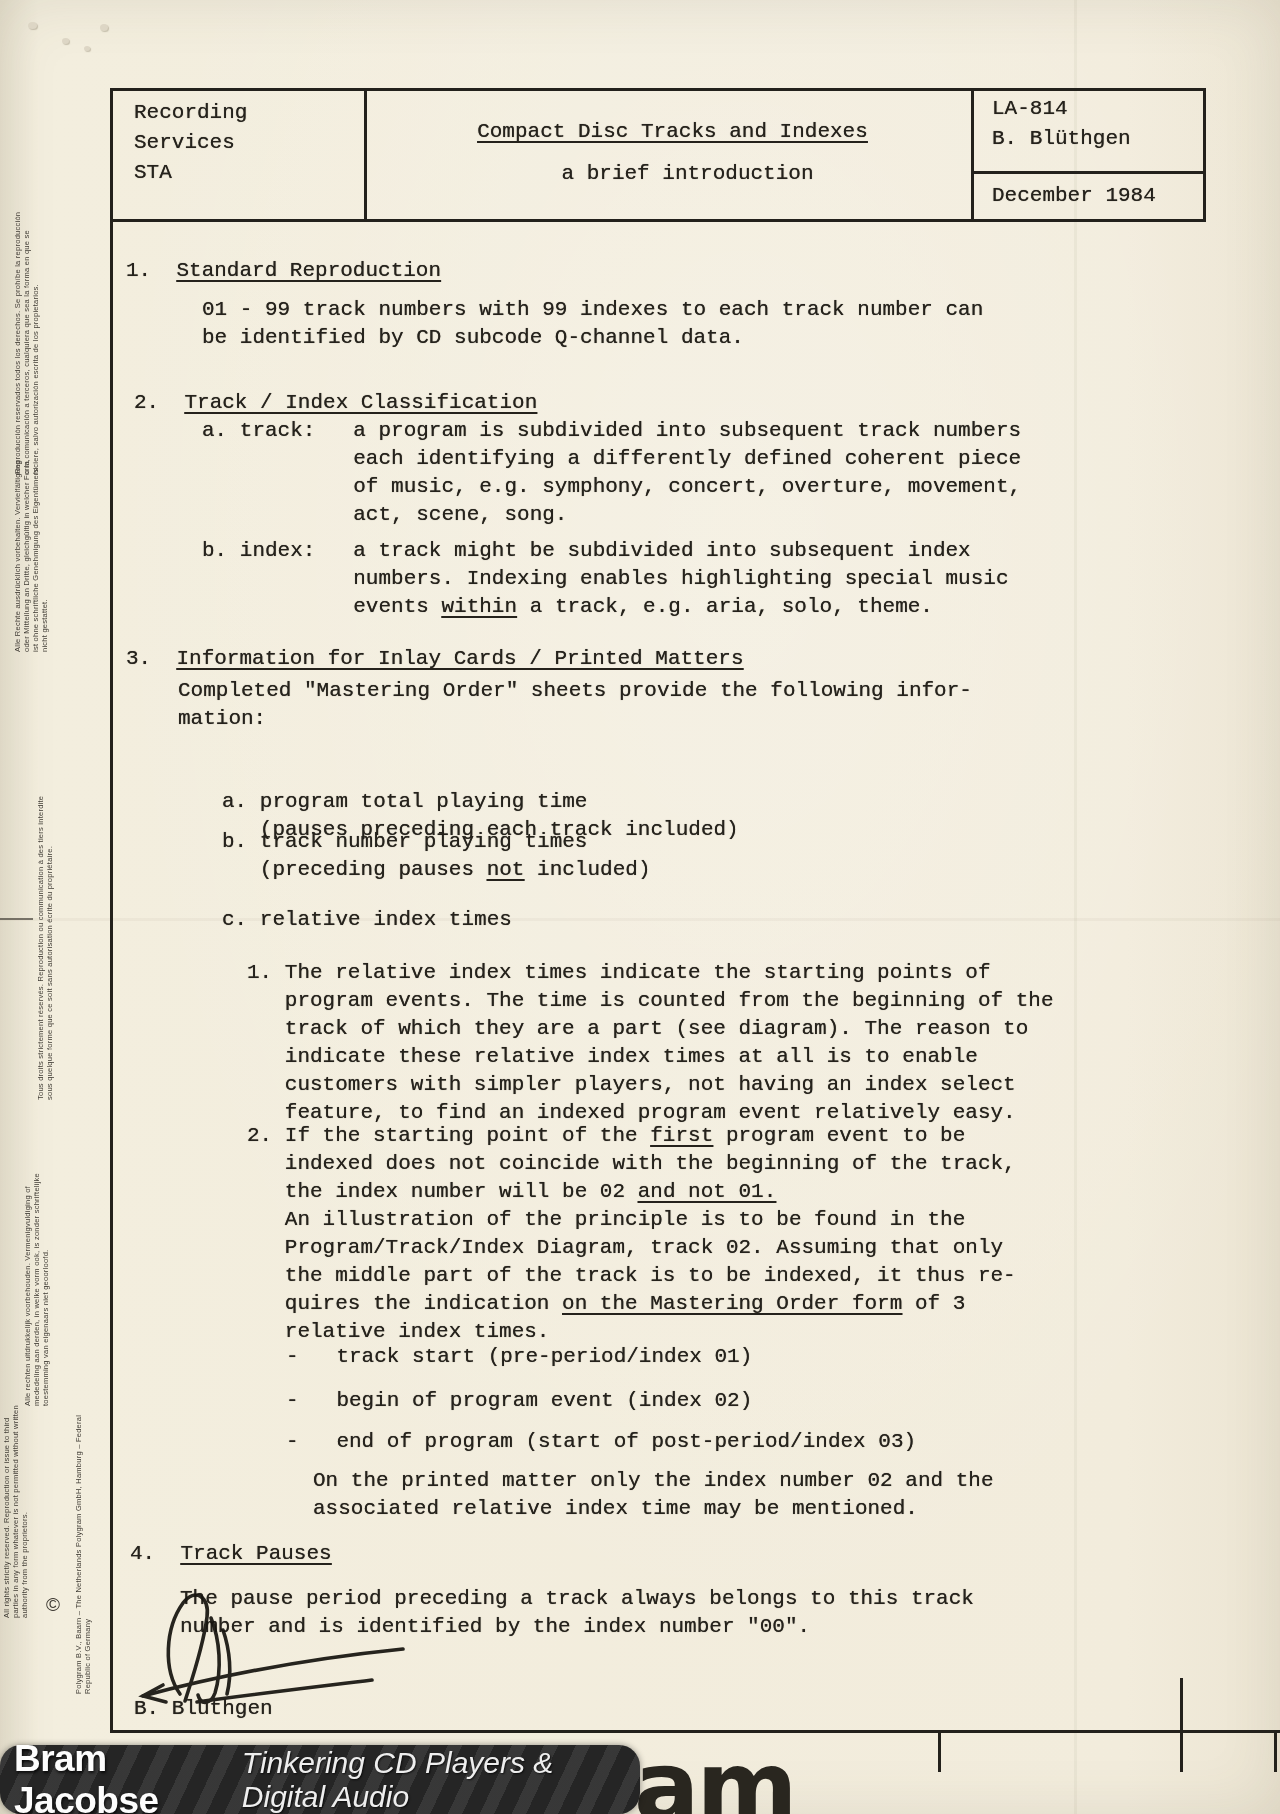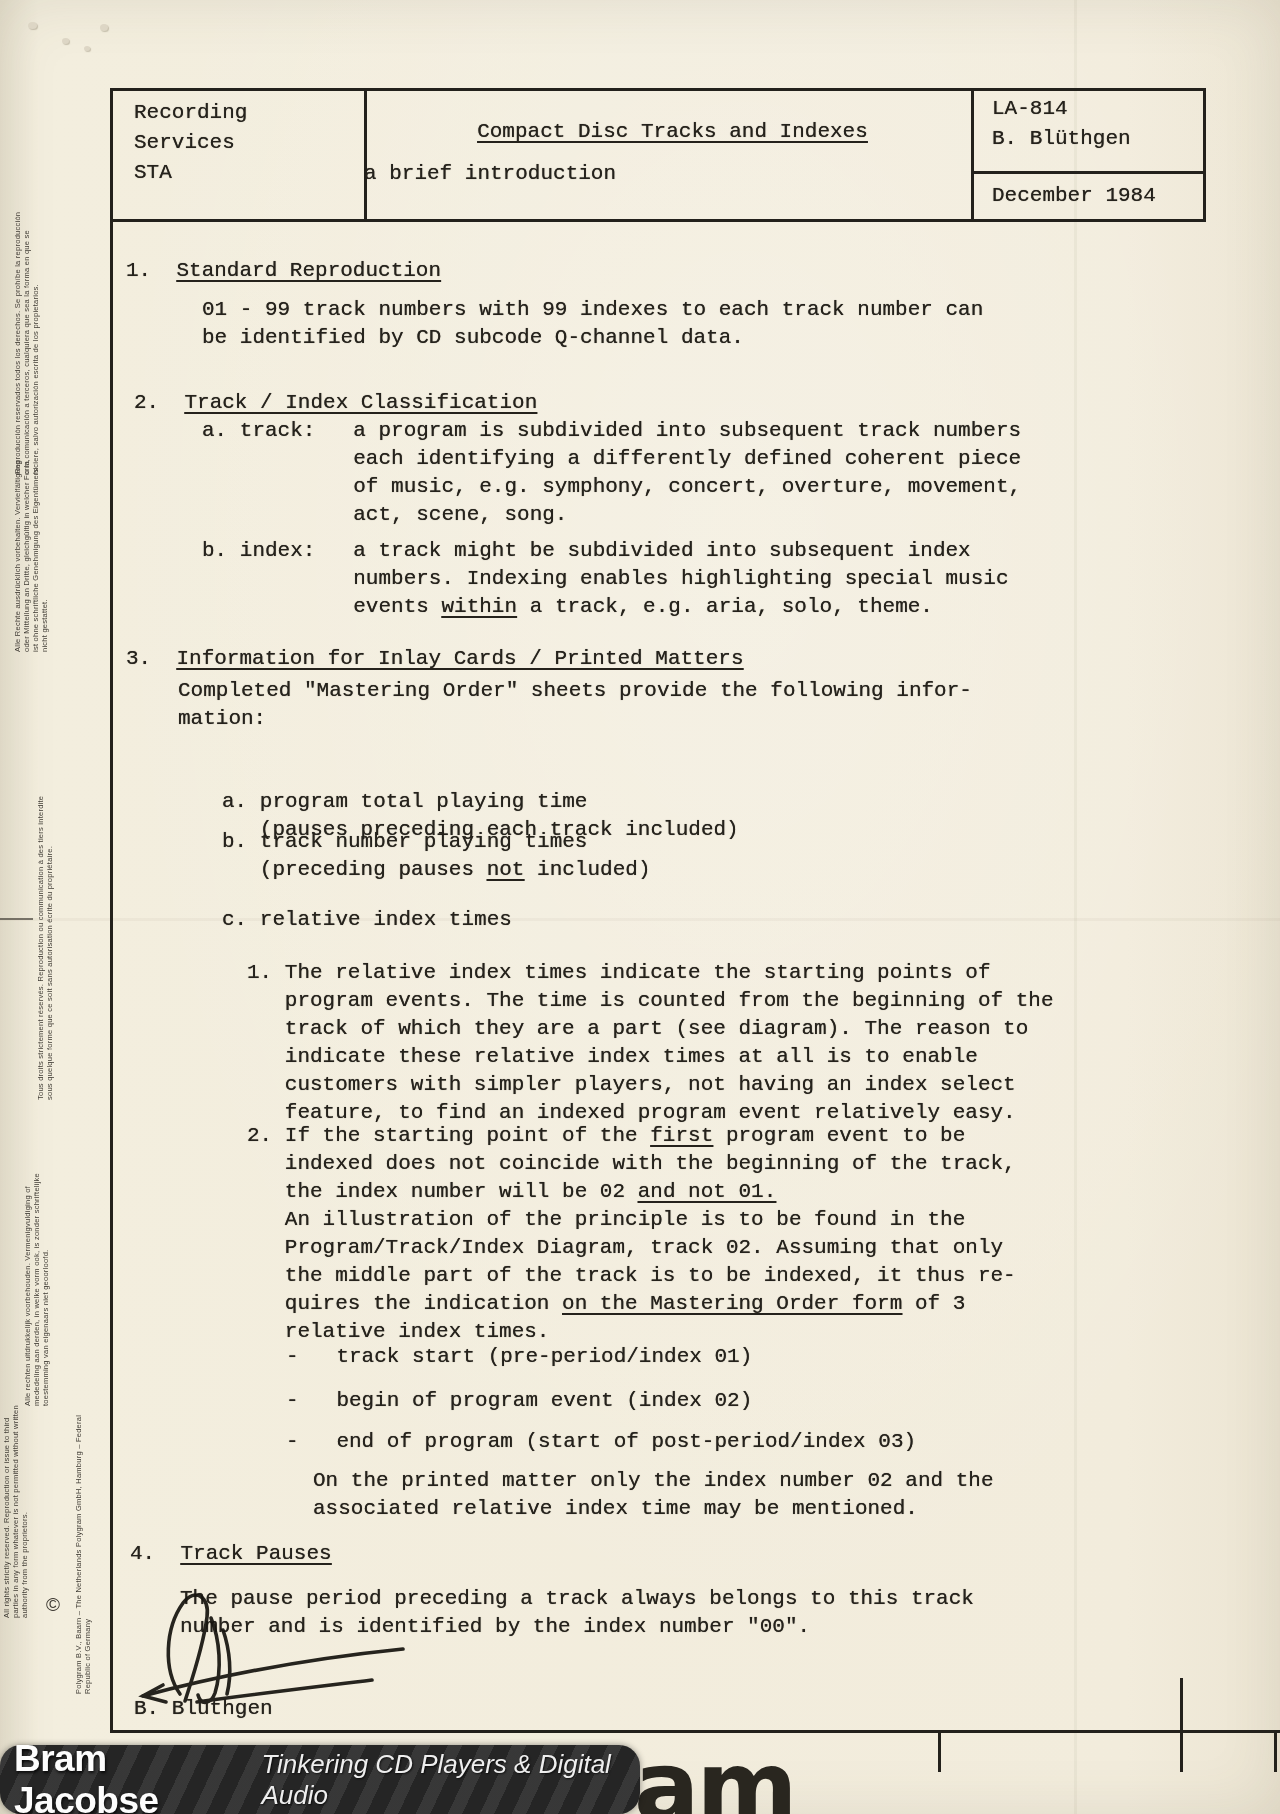--- a/index.html
+++ b/index.html
@@ -42,21 +42,21 @@
     background:
       repeating-linear-gradient(115deg, rgba(255,255,255,.055) 0 13px, rgba(0,0,0,.16) 13px 29px),
       #2c2c2c;
     box-shadow:0 0 6px rgba(0,0,0,.4);
   }
   .wm-name{
     font-family:"Liberation Sans",sans-serif;font-weight:bold;font-size:37px;
     color:#fdfdfd;margin-left:14px;text-shadow:1px 2px 3px rgba(0,0,0,.8);letter-spacing:-.5px;
   }
   .wm-tag{
-    font-family:"Liberation Sans",sans-serif;font-style:italic;font-size:26px;
+    font-family:"Liberation Sans",sans-serif;font-style:italic;font-size:30px;
     color:#eeeeee;margin-left:26px;text-shadow:1px 1px 2px rgba(0,0,0,.7);
   }
   .partial-logo{
     position:absolute;font-family:"DejaVu Sans",sans-serif;font-weight:bold;
     font-size:97px;line-height:1;color:#29261f;letter-spacing:-3px;
   }
 </style>
 </head>
 <body>
 
@@ -74,21 +74,21 @@
   <div class="vline" style="left:110px;top:88px;height:1645px;"></div>
   <div class="vline" style="left:1203px;top:88px;height:134px;"></div>
   <div class="vline" style="left:364px;top:88px;height:134px;"></div>
   <div class="vline" style="left:971px;top:88px;height:134px;"></div>
   <div class="hline" style="left:971px;top:171px;width:235px;"></div>
 
   <pre class="t" style="left:134px;top:98px;line-height:30px;">Recording
 Services
 STA</pre>
   <pre class="t" style="left:364px;top:118px;width:617px;text-align:center;"><u>Compact Disc Tracks and Indexes</u></pre>
-  <pre class="t" style="left:364px;top:160px;width:607px;">a brief introduction</pre>
+  <pre class="t" style="left:364px;top:160px;width:607px;text-align:center;padding-left:20px;">a brief introduction</pre>
   <pre class="t" style="left:992px;top:94px;line-height:30px;">LA-814
 B. Blüthgen</pre>
   <pre class="t" style="left:992px;top:182px;">December 1984</pre>
 
   <pre class="t" style="left:126px;top:257px;">1.  <u>Standard Reproduction</u></pre>
   <pre class="t" style="left:202px;top:296px;">01 - 99 track numbers with 99 indexes to each track number can
 be identified by CD subcode Q-channel data.</pre>
 
   <pre class="t" style="left:126px;top:389px;margin-left:8px;">2.  <u>Track / Index Classification</u></pre>
   <pre class="t" style="left:202px;top:417px;">a. track:   a program is subdivided into subsequent track numbers

